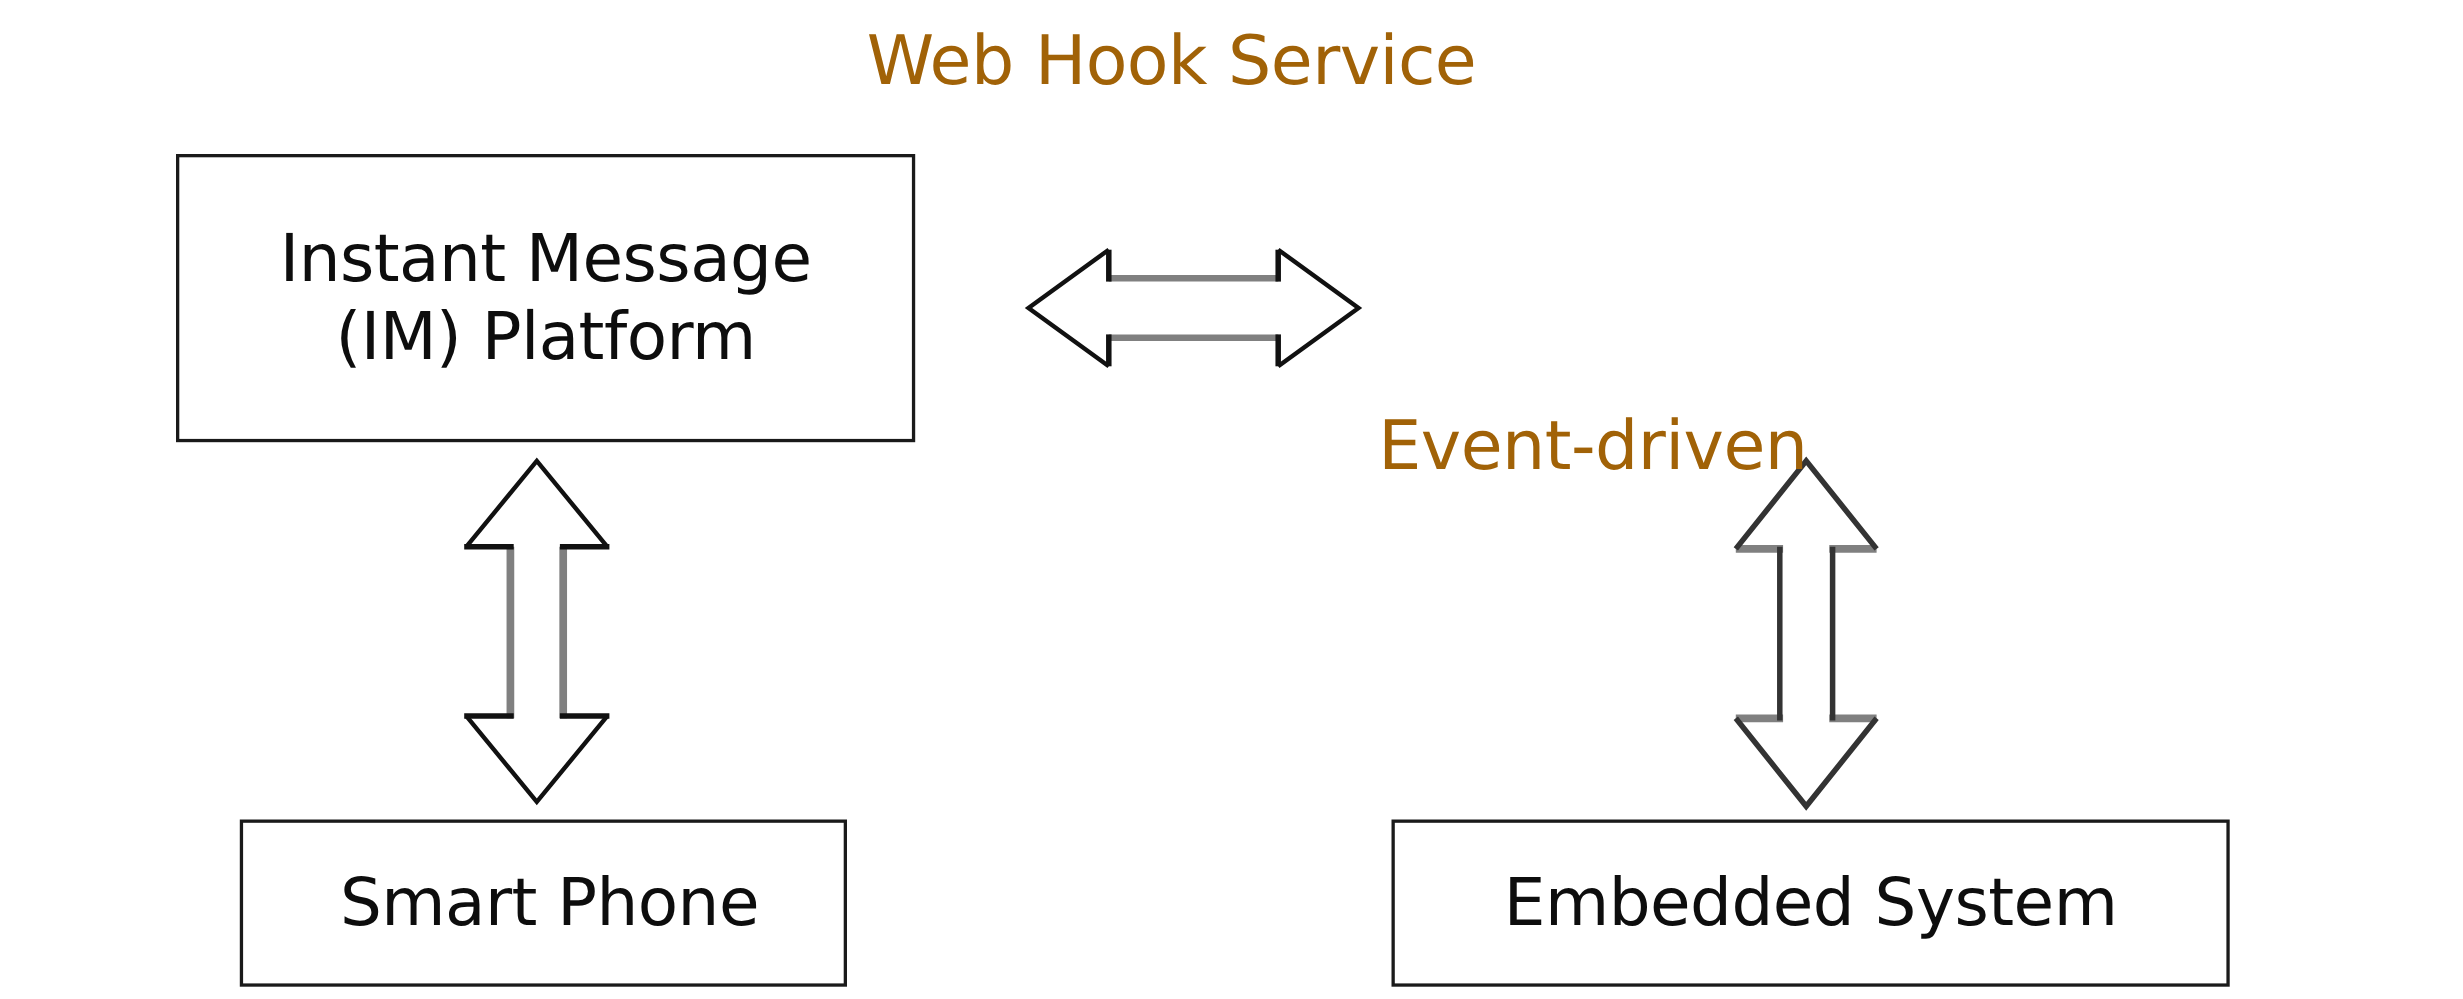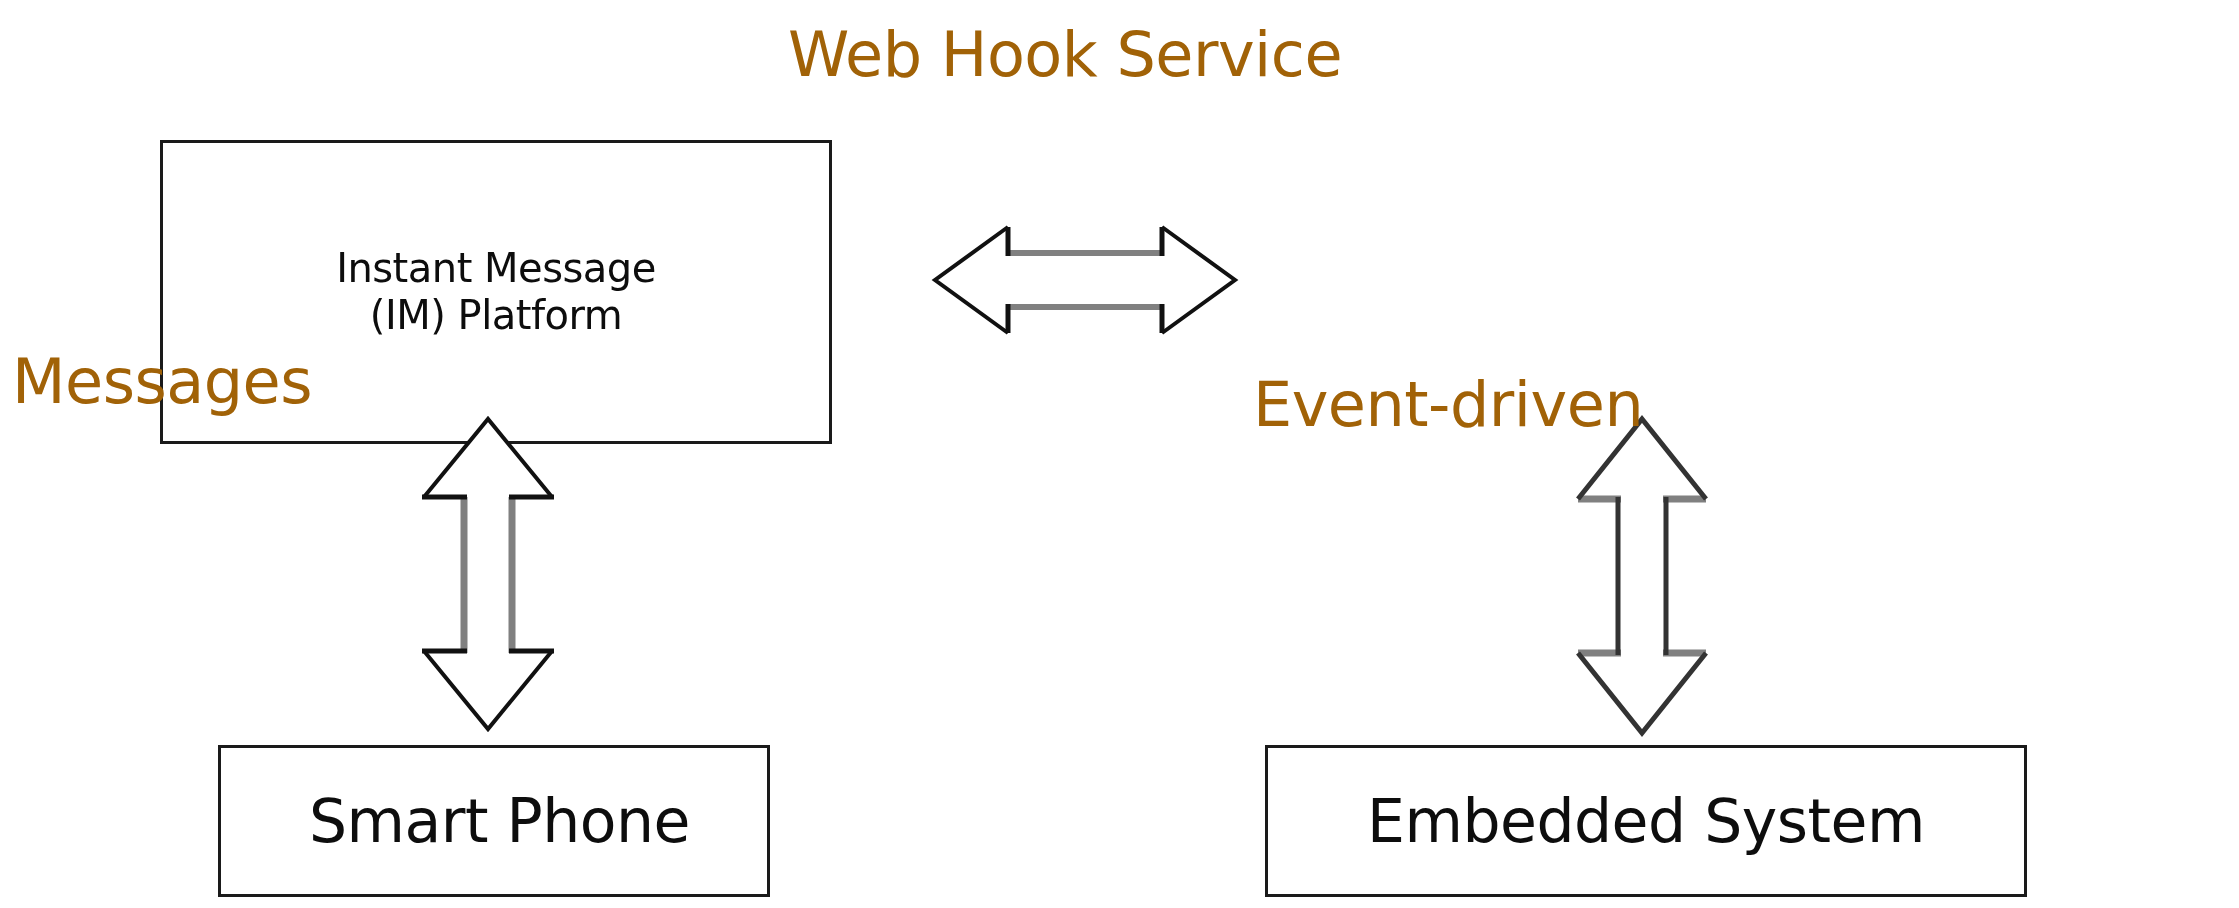--- a/index.html
+++ b/index.html
@@ -32,22 +32,22 @@
     letter-spacing: -0.5px;
   }
   .node-label {
     display: block;
     line-height: 1.18;
     white-space: pre-line;
   }
 
   
   #box-im {
-    left: 160px;  top: 140px;  width: 672px;  height: 304px;
-    font-size: 40px;
+    left: 160px;  top: 140px;  width: 672px;  height: 262px;
+    font-size: 60px;
   }
   #box-chatbot {
     left: 1305px; top: 140px;  width: 672px;  height: 265px;
     font-size: 60px;
   }
   #box-smartphone {
     left: 218px;  top: 745px;  width: 552px;  height: 152px;
     font-size: 60px;
     padding-left: 11px;
   }
@@ -146,17 +146,16 @@
     <line x1="91" y1="84" x2="134" y2="84" stroke="#808080" stroke-width="7"></line>
     <line x1="6" y1="238" x2="49" y2="238" stroke="#808080" stroke-width="7"></line>
     <line x1="91" y1="238" x2="134" y2="238" stroke="#808080" stroke-width="7"></line>
 
     <polyline points="6,84 70,4 134,84" fill="none" stroke="#333333" stroke-width="5"></polyline>
     <polyline points="6,238 70,318 134,238" fill="none" stroke="#333333" stroke-width="5"></polyline>
     <line x1="46" y1="82" x2="46" y2="240" stroke="#333333" stroke-width="5"></line>
     <line x1="94" y1="82" x2="94" y2="240" stroke="#333333" stroke-width="5"></line>
   </svg>
 
-  <div class="plain-text" id="label-messages">Messages</div>
 
   <div class="plain-text" id="label-eventdriven">Event-driven</div>
 
 </div>
 
 </body></html>

